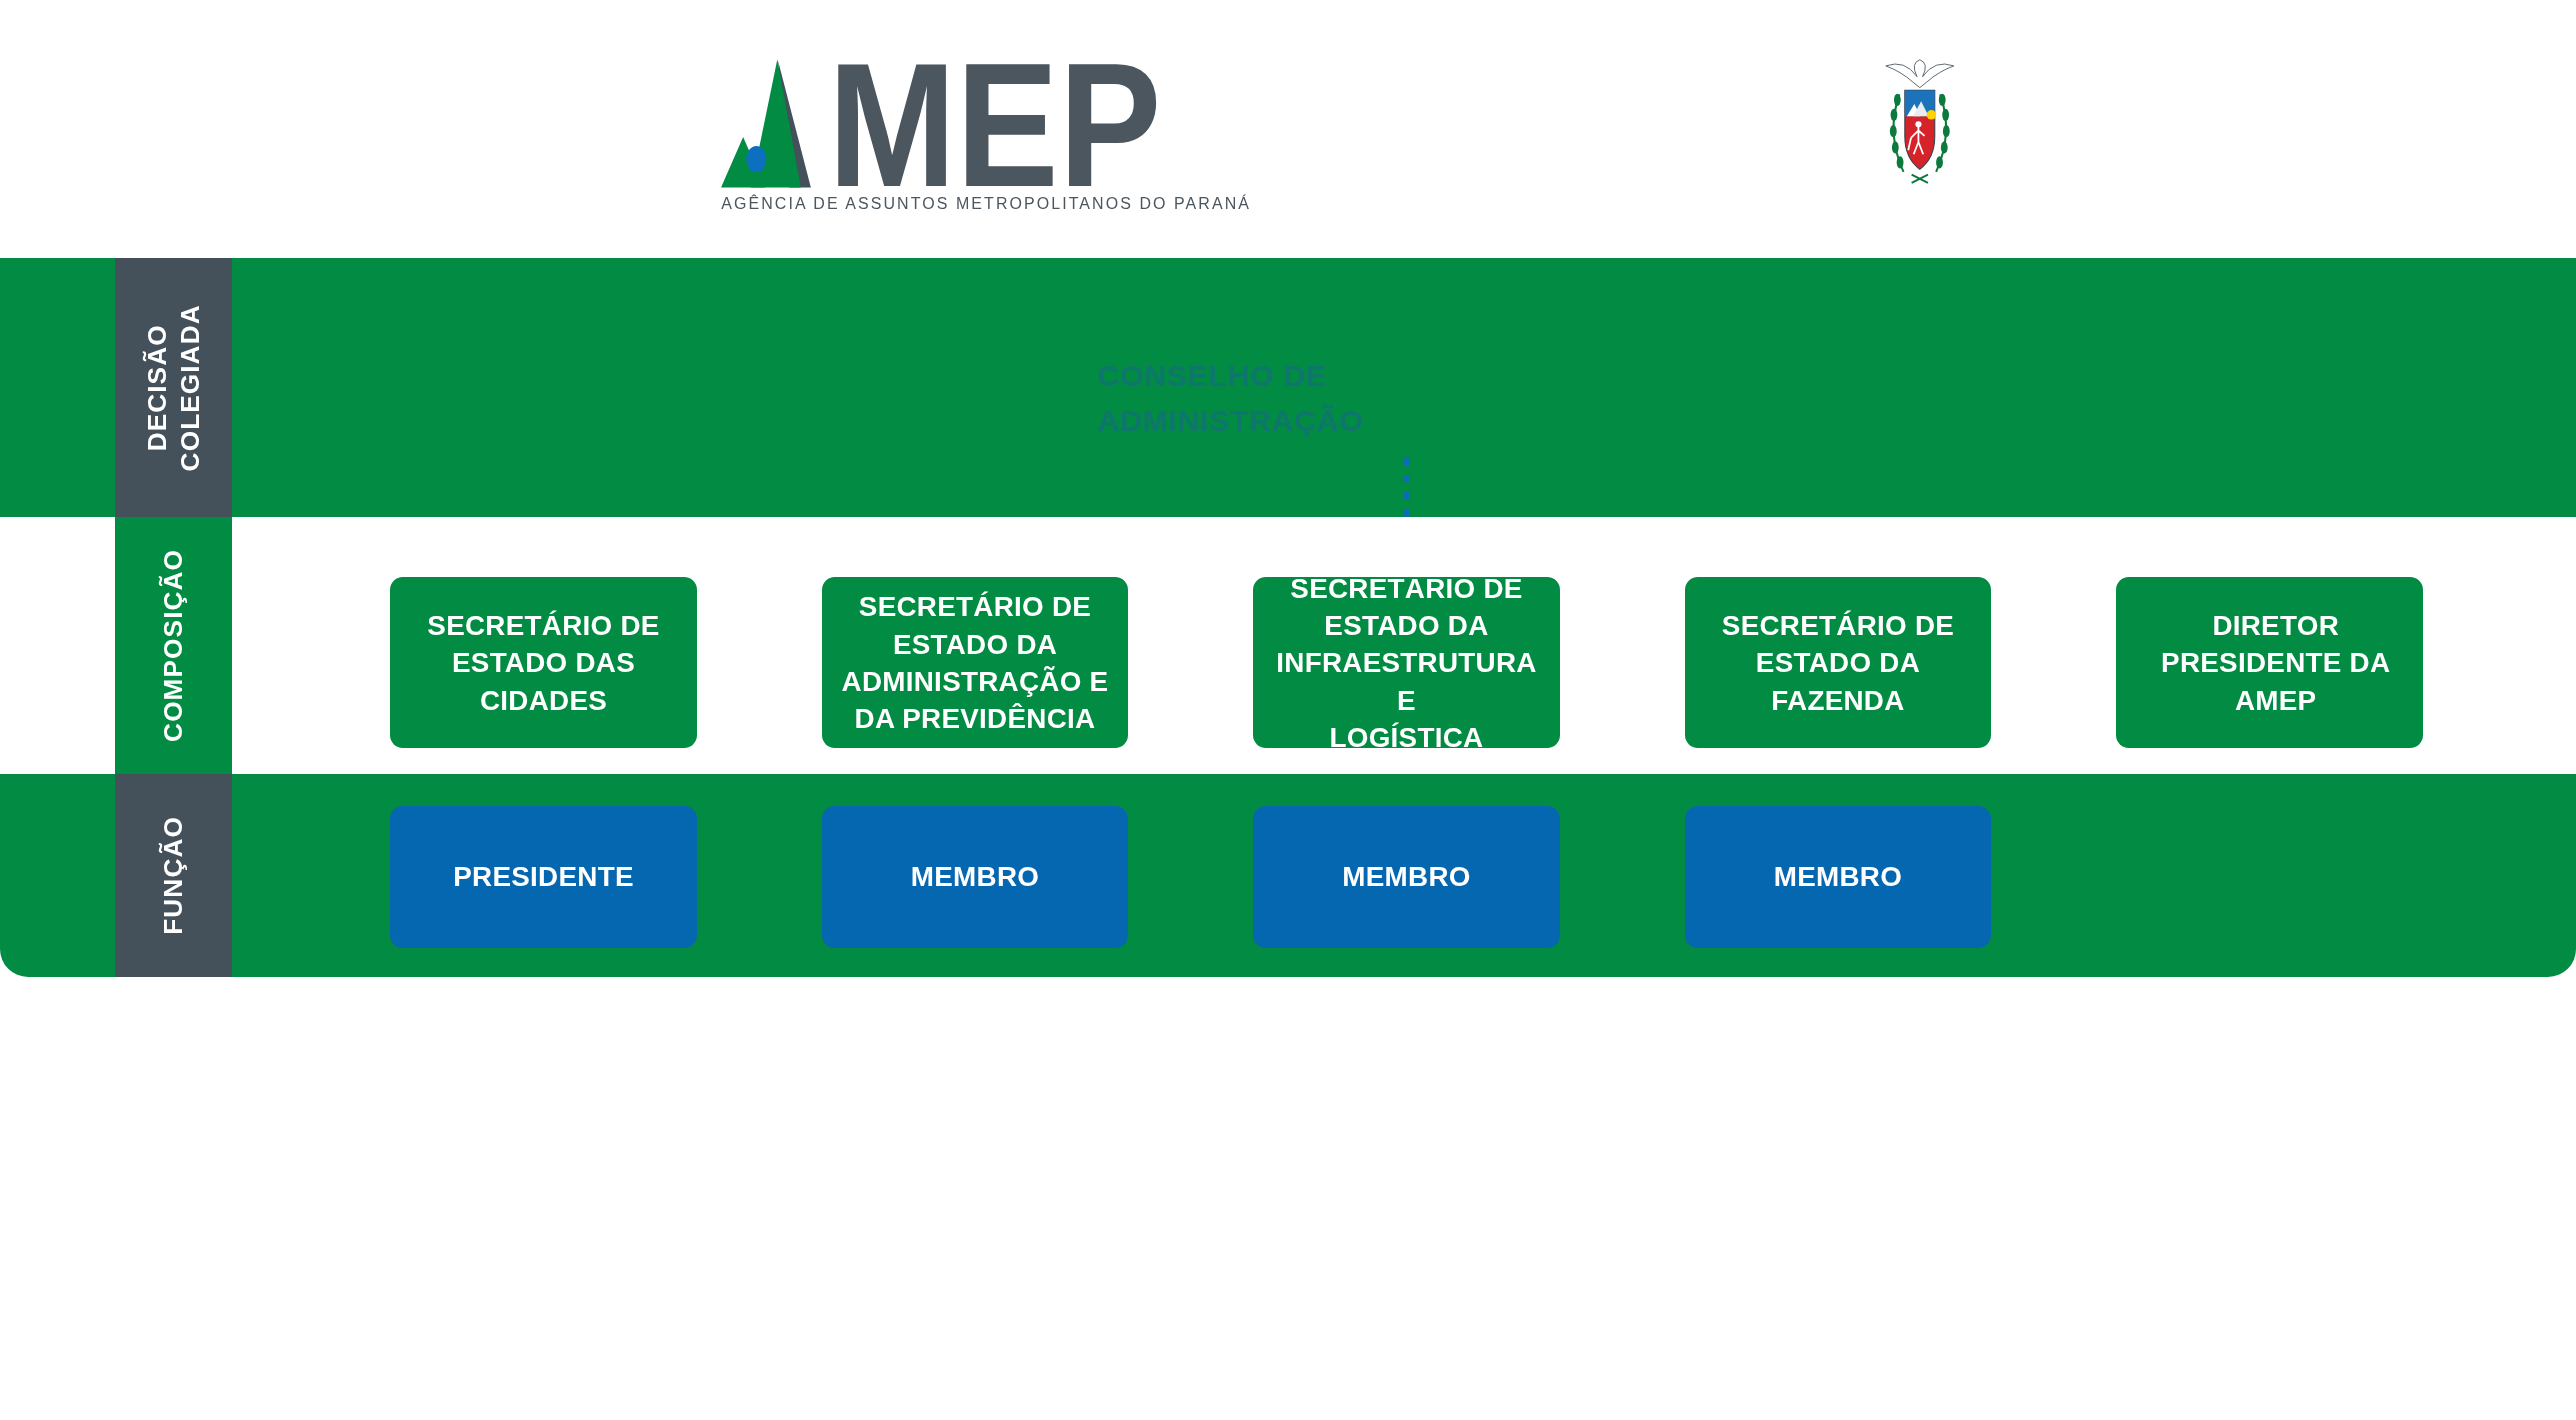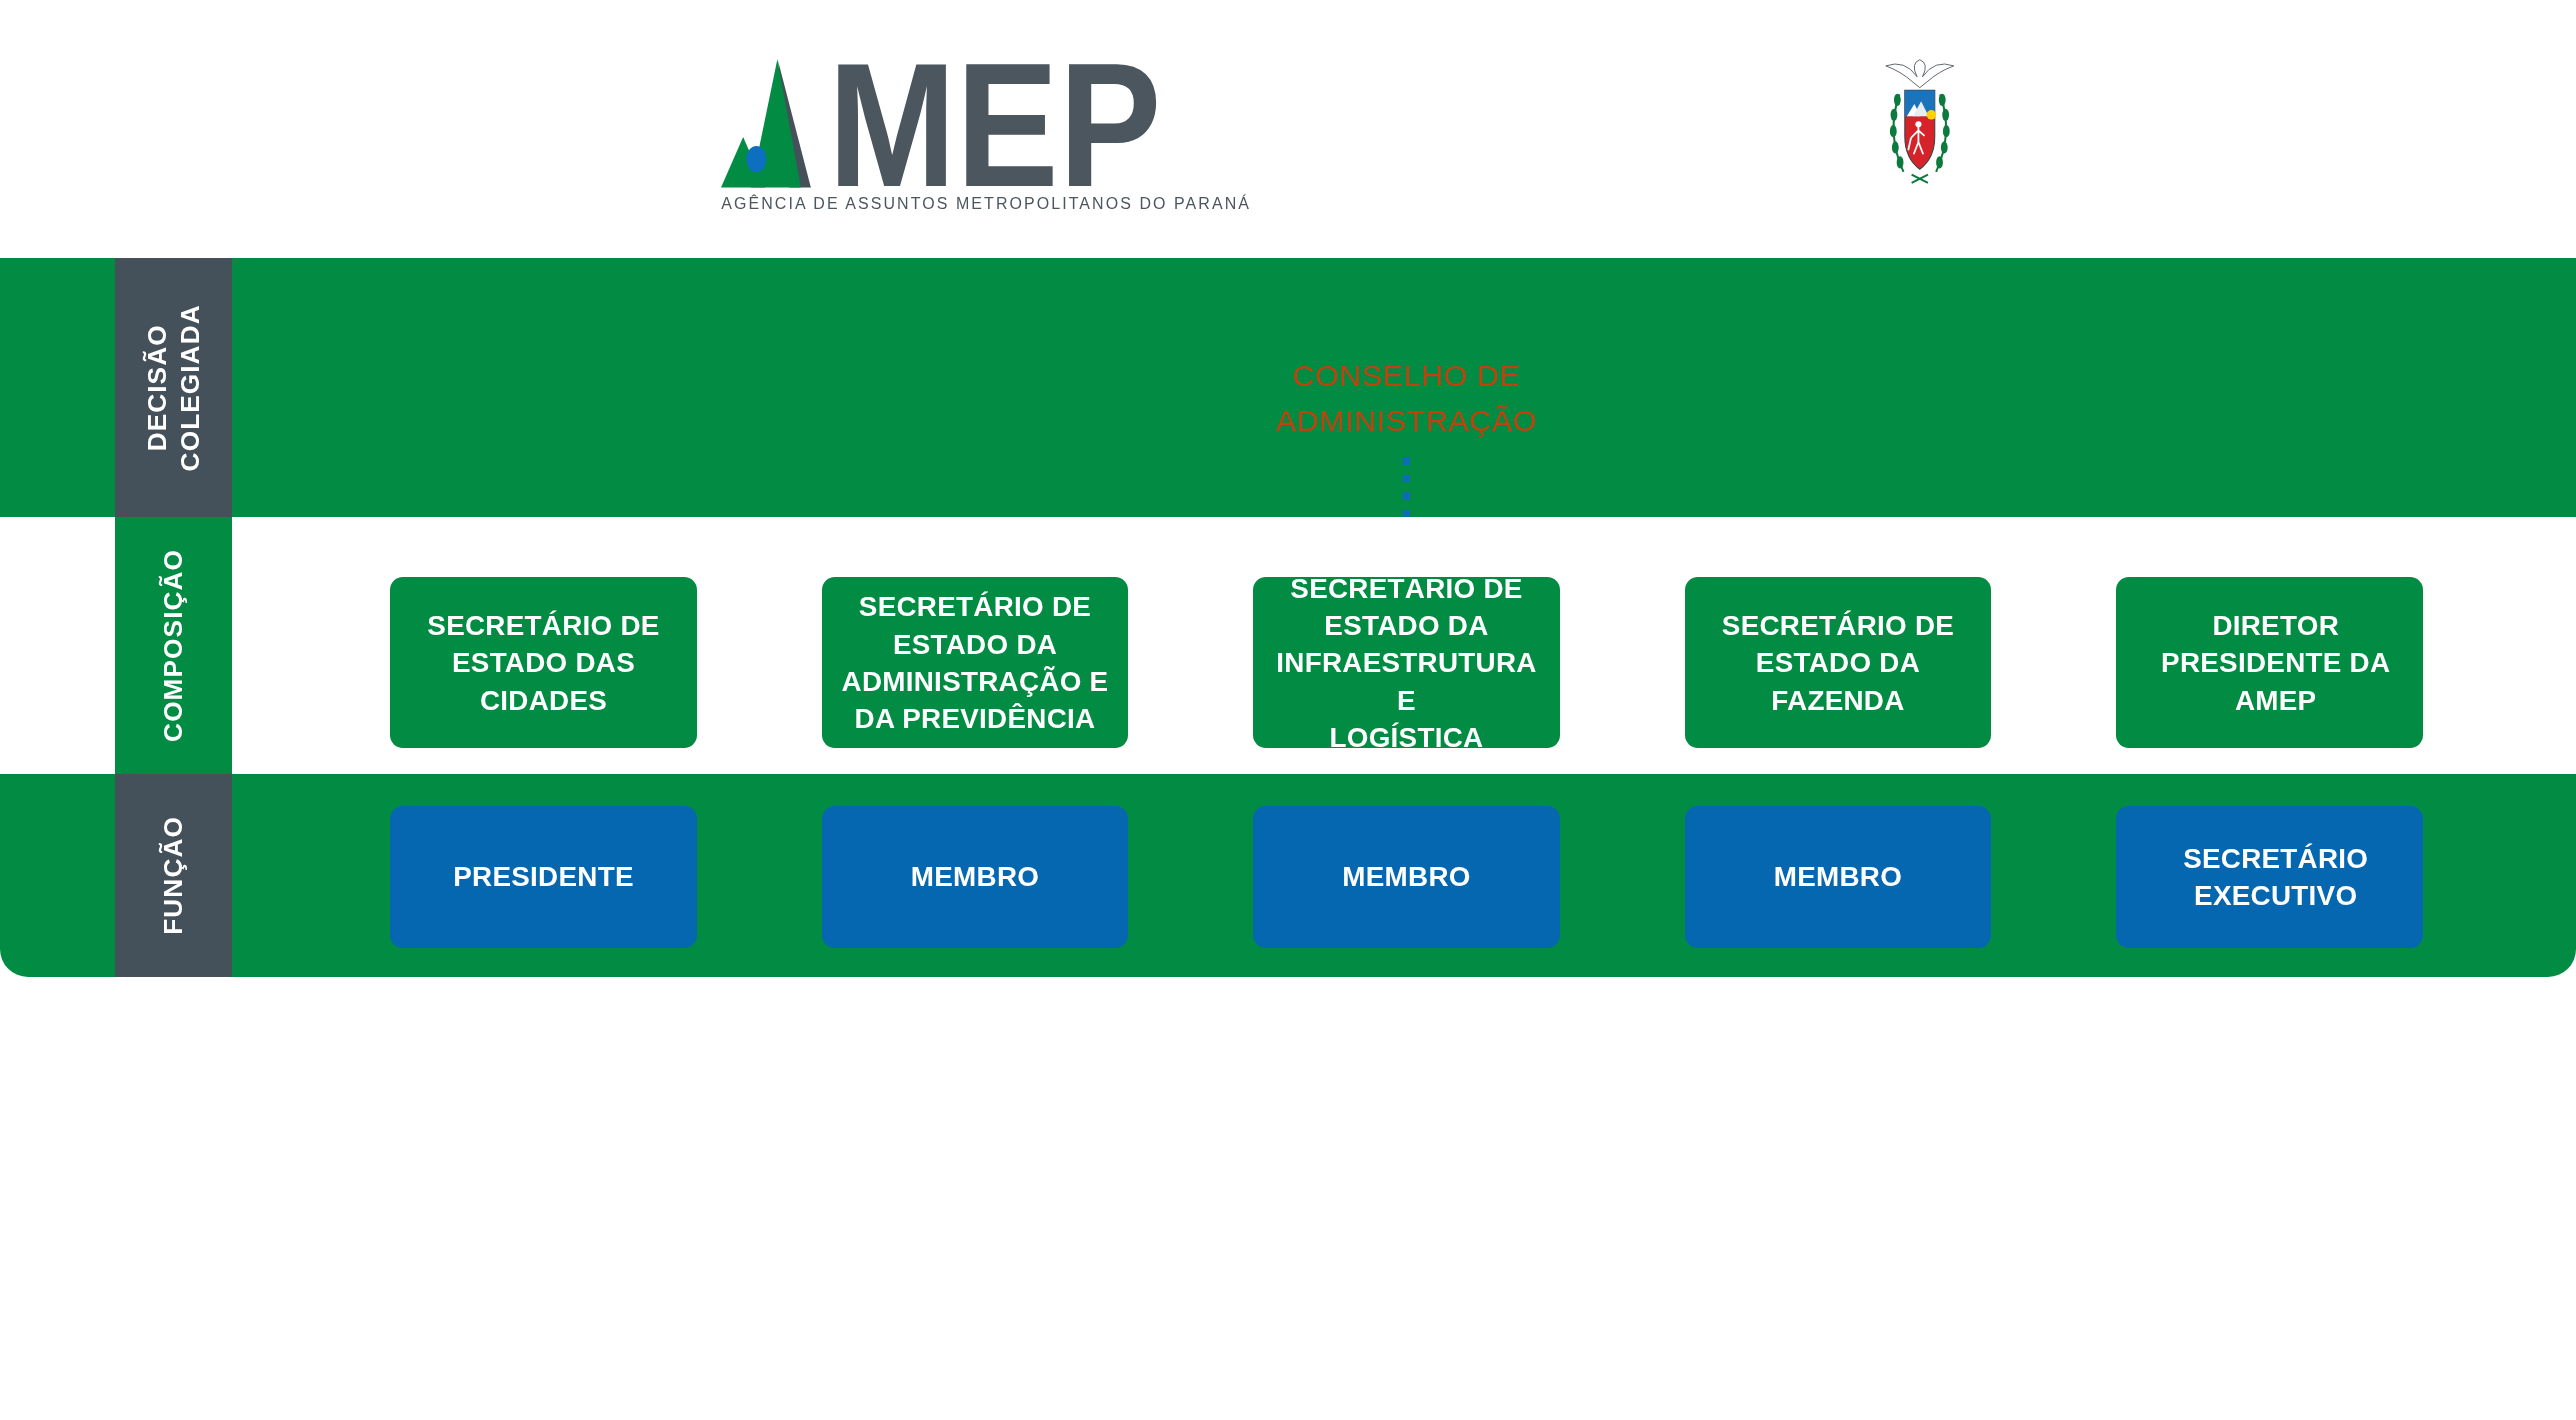--- a/index.html
+++ b/index.html
@@ -55,21 +55,21 @@
   }
   .side-gray{background:var(--slate);}
   .side-green{background:var(--green);}
   .v-text{
     transform:rotate(-90deg);color:#fff;font-weight:700;font-size:1.02vw;
     line-height:1.25;text-align:center;letter-spacing:.04em;white-space:pre-line;
   }
   
   .council{
     position:absolute;left:42.6%;width:24%;top:36.1%;
-    text-align:center;color:#c2410c;font-weight:400;font-size:1.18vw;
+    color:#0f766e;font-weight:700;font-size:1.18vw;
     line-height:1.5;letter-spacing:.02em;white-space:pre-line;
   }
   
   .conn{position:absolute;}
   .conn-v{width:.28vw;background-image:repeating-linear-gradient(
       180deg,var(--dash) 0,var(--dash) .30vw,transparent .30vw,transparent .68vw);}
   .conn-h{height:.28vw;background-image:repeating-linear-gradient(
       90deg,var(--dash) 0,var(--dash) .30vw,transparent .30vw,transparent .68vw);}
   .conn-root{left:calc(54.6% - .14vw);top:46.8%;height:6.25%;}
   .conn-bus{left:21.1%;width:67%;top:53.05%;}
@@ -206,19 +206,15 @@
   </div>
   <div class="bbox col-2">
     <div class="box-text">MEMBRO</div>
   </div>
   <div class="bbox col-3">
     <div class="box-text">MEMBRO</div>
   </div>
   <div class="bbox col-4">
     <div class="box-text">MEMBRO</div>
   </div>
-  <div class="bbox col-5">
-    <div class="box-text">SECRETÁRIO
-EXECUTIVO</div>
-  </div>
 
 </div>
 
 
 </body></html>

